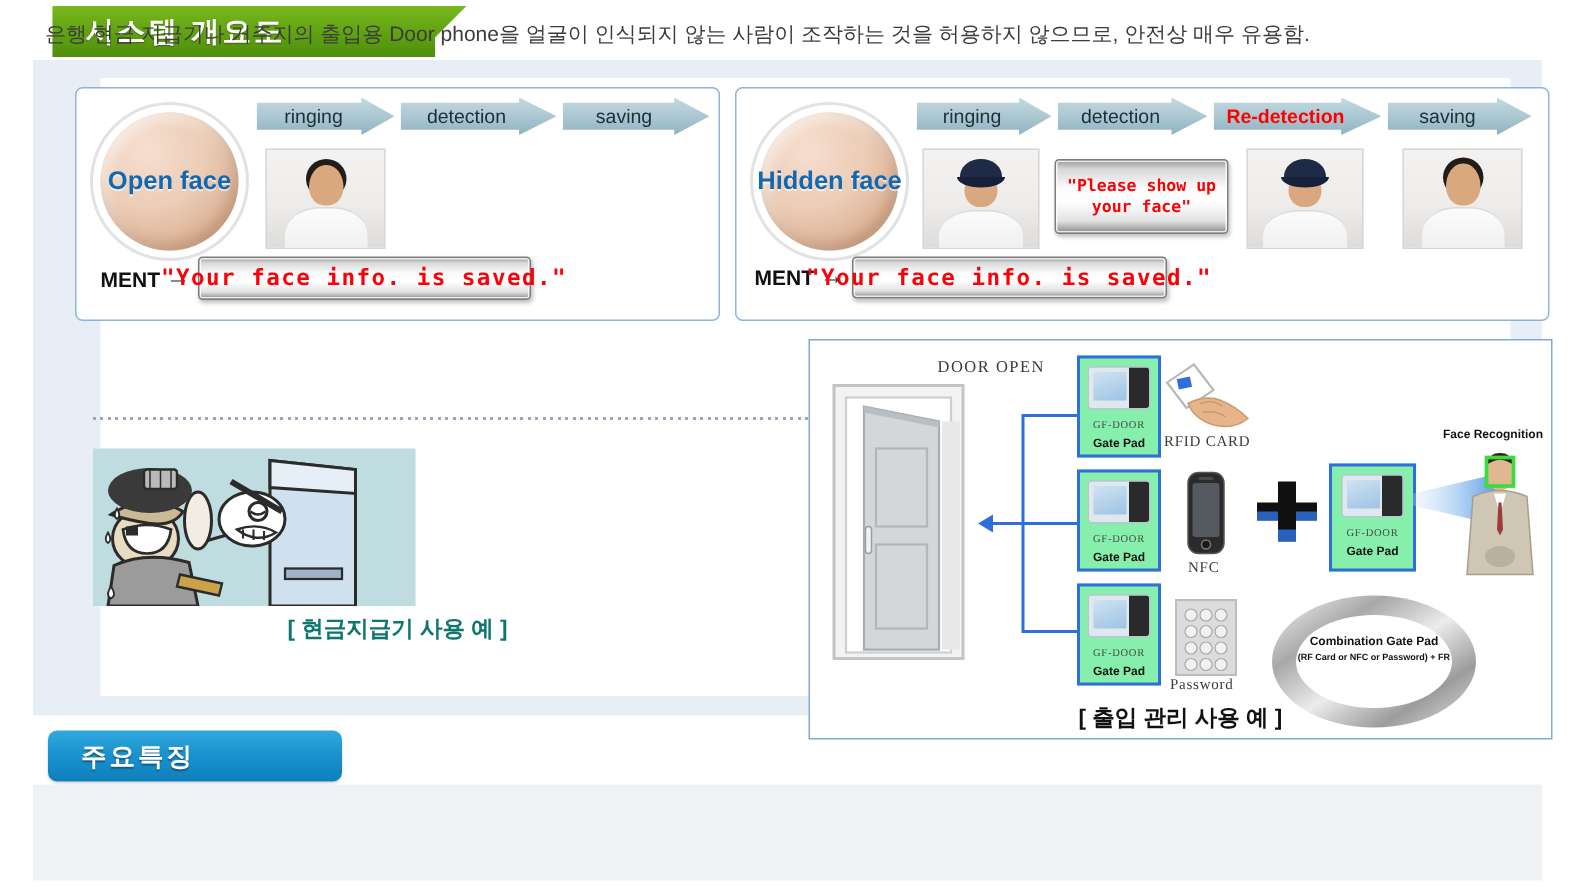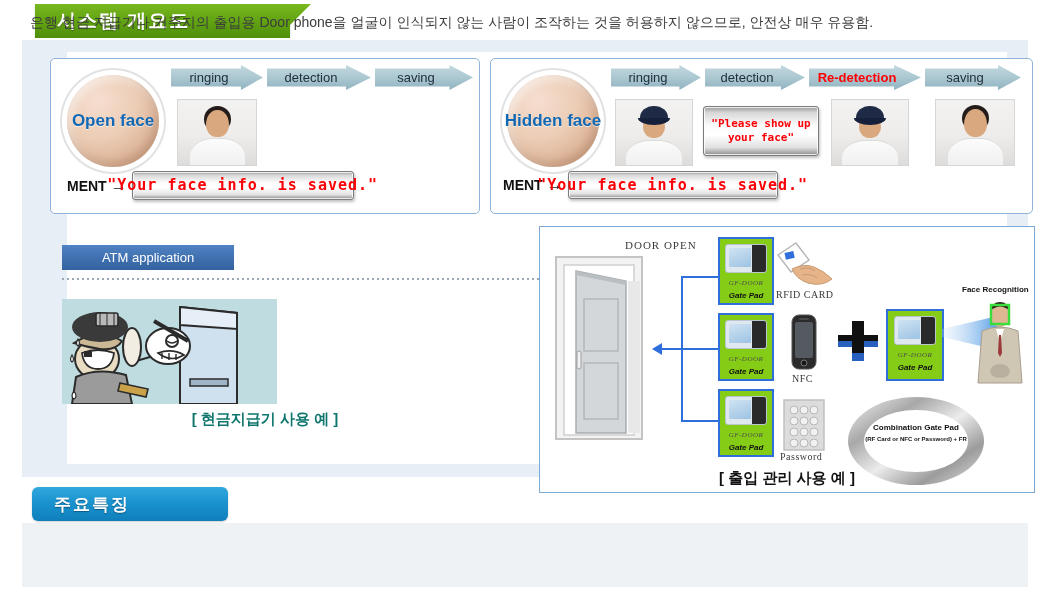--- a/index.html
+++ b/index.html
@@ -151,22 +151,22 @@
   .door-cap{
     position:absolute;left:0;bottom:4px;width:100%;text-align:center;
     font-size:15px;font-weight:bold;color:#111111;
   }
   .door-open-lbl{
     position:absolute;left:85px;top:12px;font-size:11px;color:#3a3a3a;
     letter-spacing:1px;font-family:"Liberation Serif","DejaVu Serif",serif;
   }
   .gp-box{
     position:absolute;width:56px;height:68px;border:2px solid #2f6fdc;
-    background:#84cc16;box-sizing:border-box;
-    display:flex;flex-direction:column;align-items:center;font-style:italic;
+    background:#86efac;box-sizing:border-box;
+    display:flex;flex-direction:column;align-items:center;
   }
   .gp-dev{
     position:relative;width:40px;height:27px;margin-top:5px;
     background:linear-gradient(90deg,#dfe8ef 0 66%,#2a2a2a 66% 100%);
     border-radius:3px;border:1px solid #b9c6d2;
   }
   .gp-scr{position:absolute;left:3px;top:3px;width:22px;height:19px;background:linear-gradient(160deg,#cfe3f2,#9dc3e3);border-radius:1px;}
   .gp-n1{font-size:7px;color:#4b4b4b;margin-top:6px;letter-spacing:.5px;font-family:"Liberation Serif",serif;}
   .gp-n2{font-size:8px;font-weight:bold;color:#111111;margin-top:4px;}
   .itm-lbl{position:absolute;font-size:10px;color:#3a3a3a;font-family:"Liberation Serif","DejaVu Serif",serif;letter-spacing:.5px;white-space:nowrap;}
@@ -301,23 +301,20 @@
 
     <div class="ment-row" style="left:12px;top:112px;">
       <span class="ment-label">MENT</span>
       <span class="ment-arrow">→</span>
       <span class="led" style="width:210px;height:28px;">
         <span class="ltxt">"Your face info. is saved."</span>
       </span>
     </div>
   </div>
 
-  <div class="atm-chip">
-    <span class="t">ATM application</span>
-  </div>
   <div class="dotline"></div>
 
   <div class="atm-pic">
     <svg viewBox="0 0 215 105" width="215" height="105">
       <rect x="0" y="0" width="215" height="105" fill="#bfdde0"></rect>
 
       <path d="M118 8 L175 14 L175 105 L118 105 Z" fill="#cfe0ee" stroke="#2b2b2b" stroke-width="2"></path>
       <path d="M118 8 L175 14 L175 30 L118 26 Z" fill="#e6eef7" stroke="#2b2b2b" stroke-width="2"></path>
       <rect x="128" y="80" width="38" height="7" fill="#9fb4c6" stroke="#2b2b2b" stroke-width="1.5"></rect>
 

